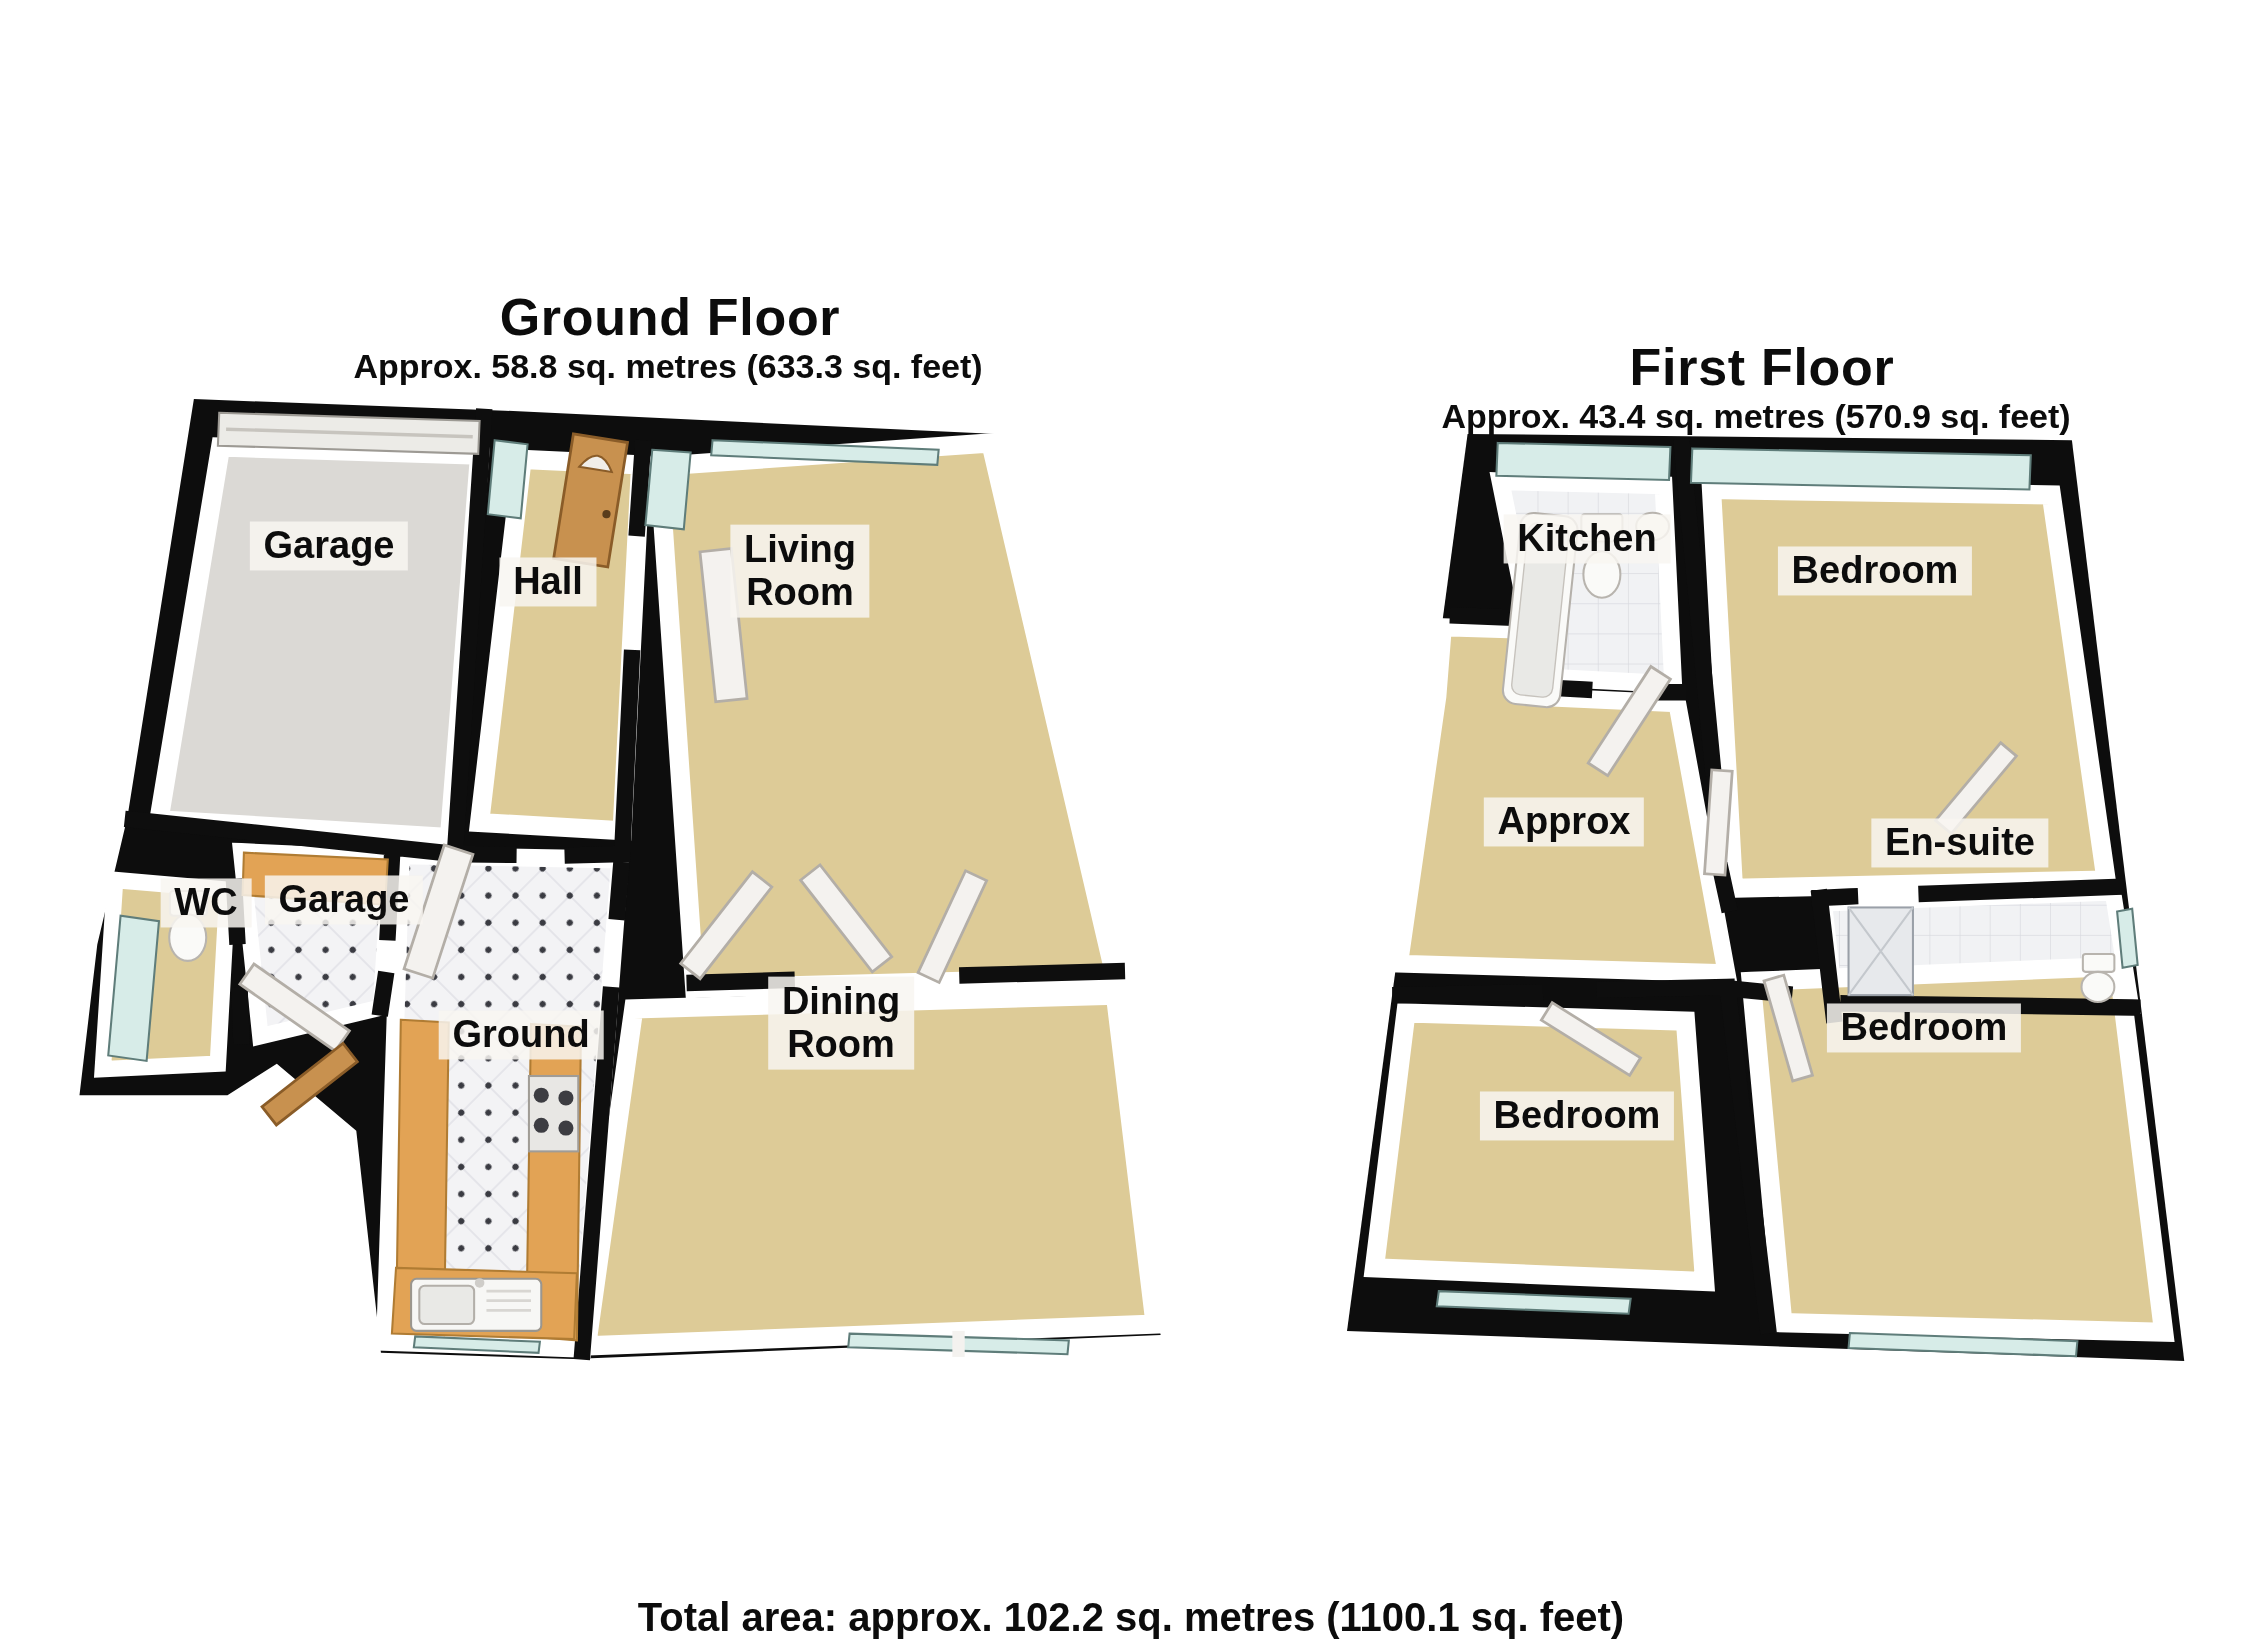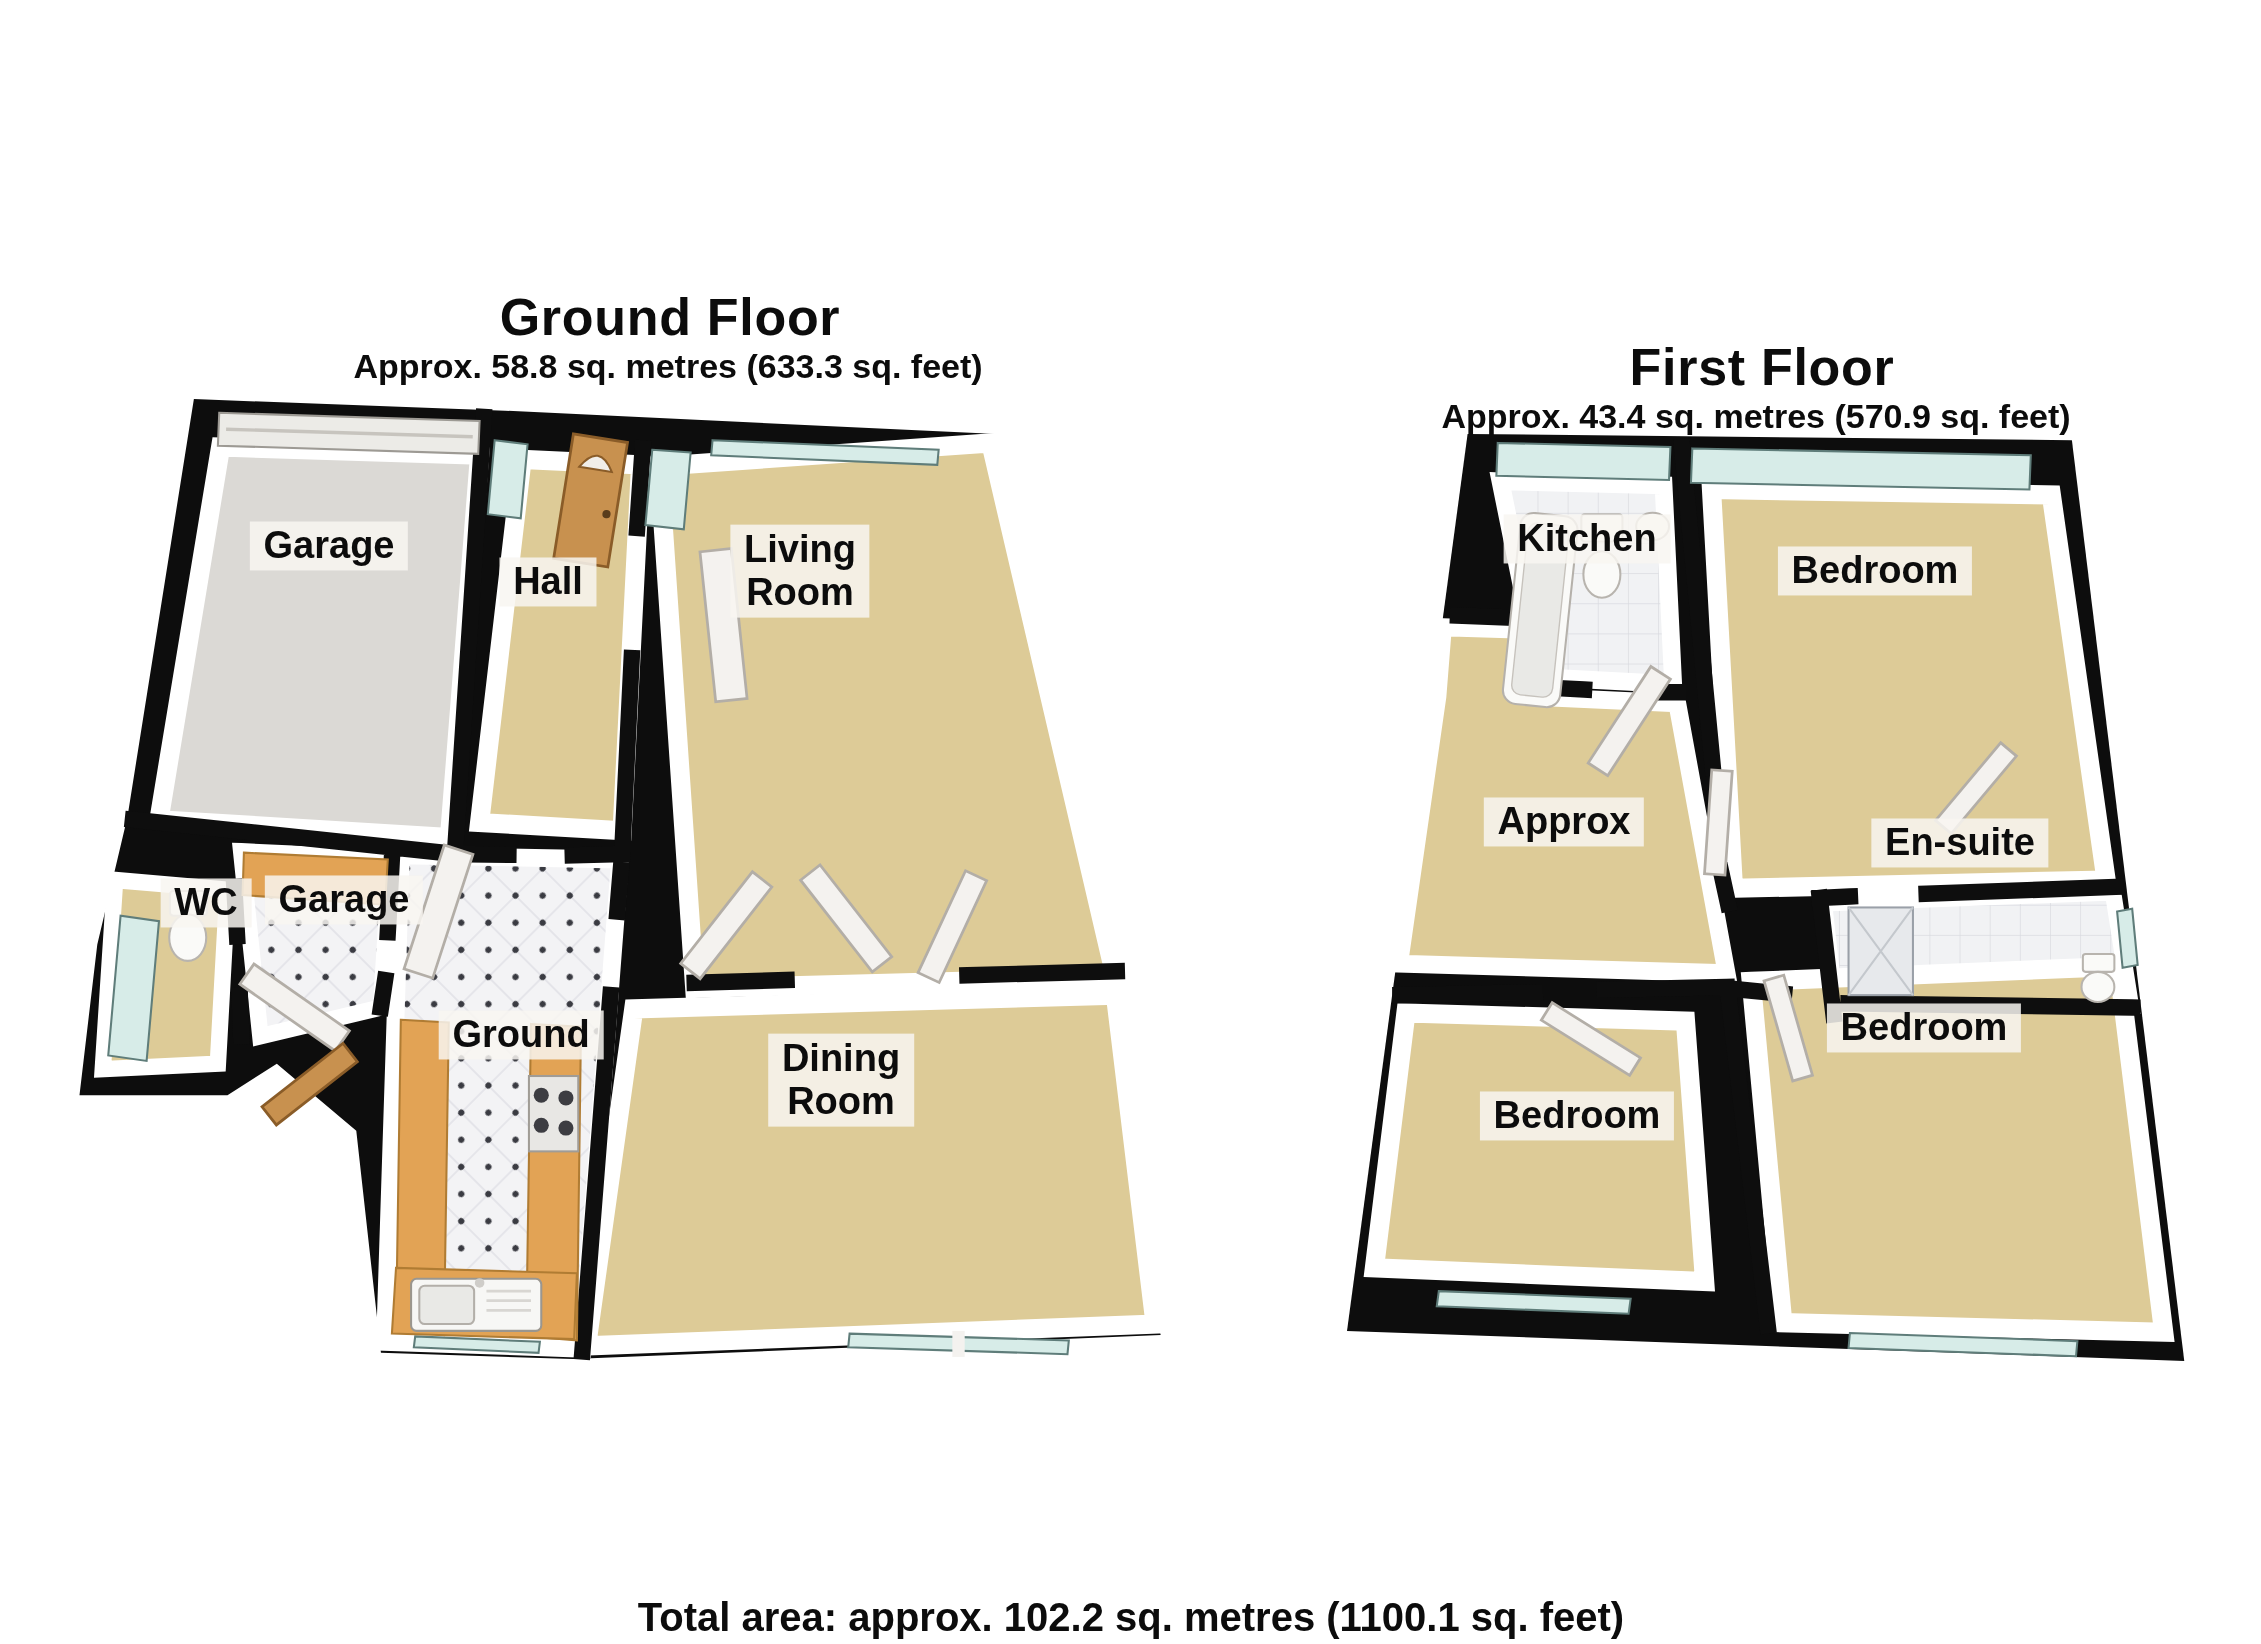--- a/index.html
+++ b/index.html
@@ -197,21 +197,21 @@
 <div class="floor-title" style="left:1762px;top:367px">First Floor</div>
 <div class="floor-subtitle" style="left:1756px;top:416px">Approx. 43.4 sq. metres (570.9 sq. feet)</div>
 
 <div class="room-label" style="left:329px;top:546px">Garage</div>
 <div class="room-label" style="left:548px;top:582px">Hall</div>
 <div class="room-label" style="left:800px;top:571px">Living
 Room</div>
 <div class="room-label" style="left:206px;top:903px">WC</div>
 <div class="room-label" style="left:344px;top:900px">Garage</div>
 <div class="room-label" style="left:521px;top:1035px">Ground</div>
-<div class="room-label" style="left:841px;top:1080px">Dining
+<div class="room-label" style="left:841px;top:1023px">Dining
 Room</div>
 
 <div class="room-label" style="left:1587px;top:539px">Kitchen</div>
 <div class="room-label" style="left:1875px;top:571px">Bedroom</div>
 <div class="room-label" style="left:1564px;top:822px">Approx</div>
 <div class="room-label" style="left:1960px;top:843px">En-suite</div>
 <div class="room-label" style="left:1924px;top:1028px">Bedroom</div>
 <div class="room-label" style="left:1577px;top:1116px">Bedroom</div>
 
 <div class="total-area" style="left:1131px;top:1617px">Total area: approx. 102.2 sq. metres (1100.1 sq. feet)</div>

